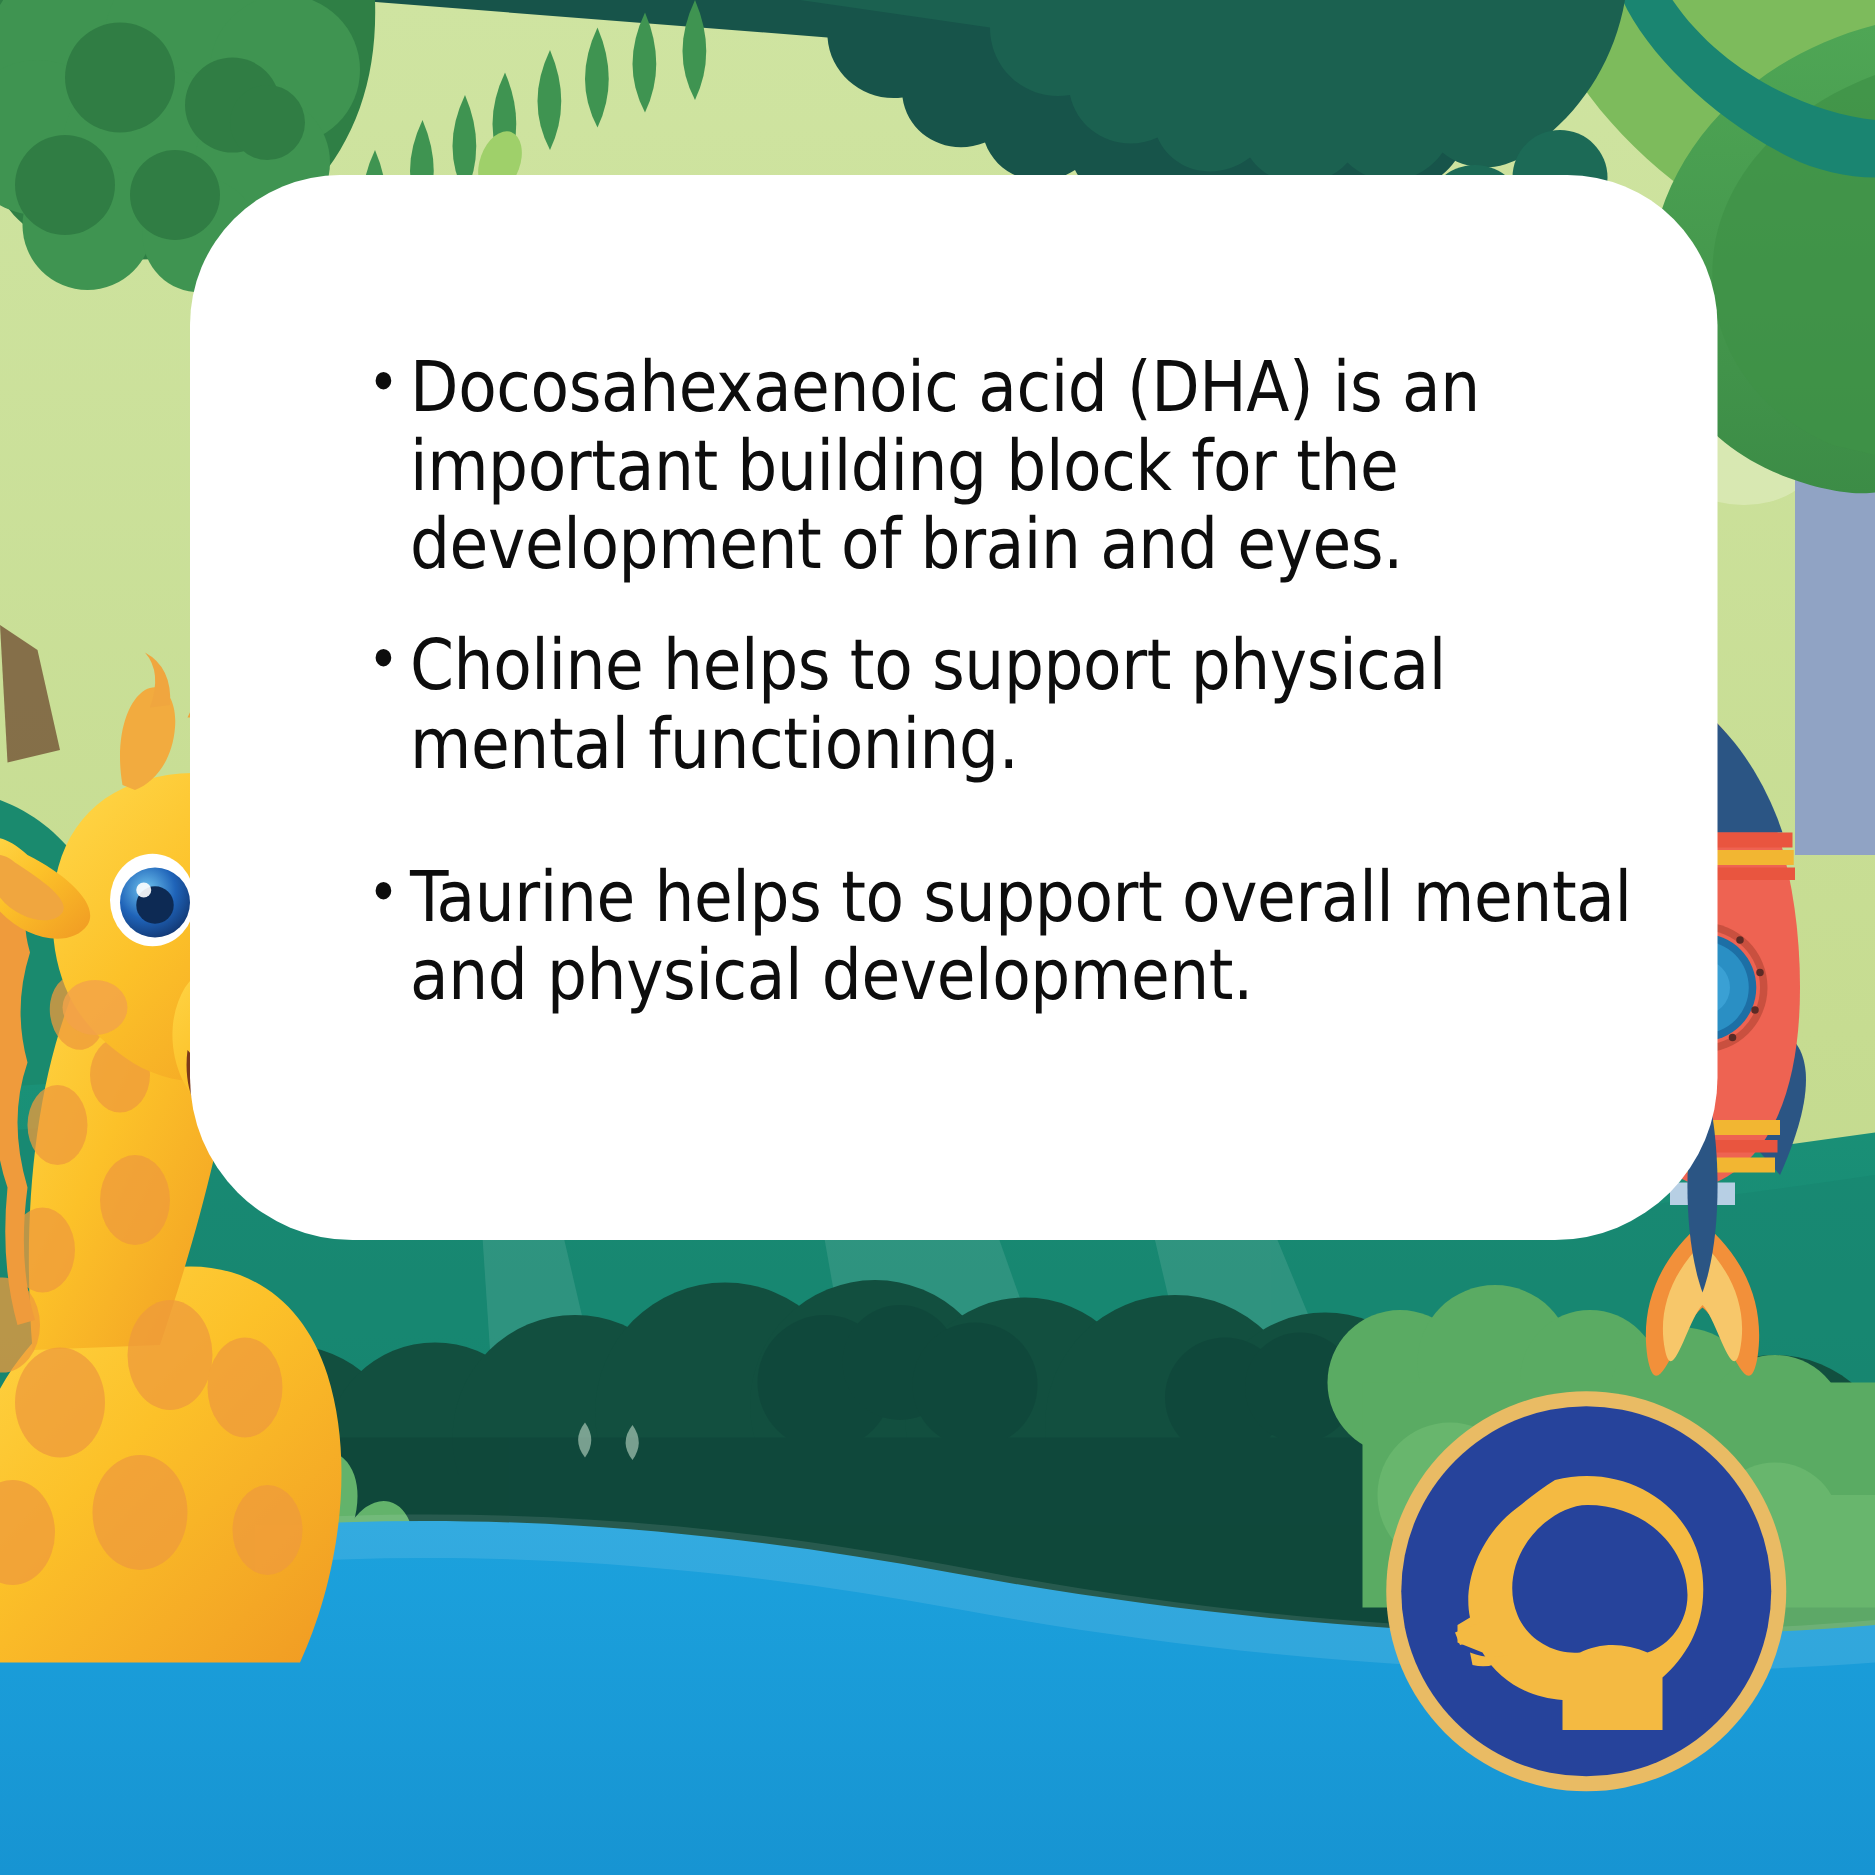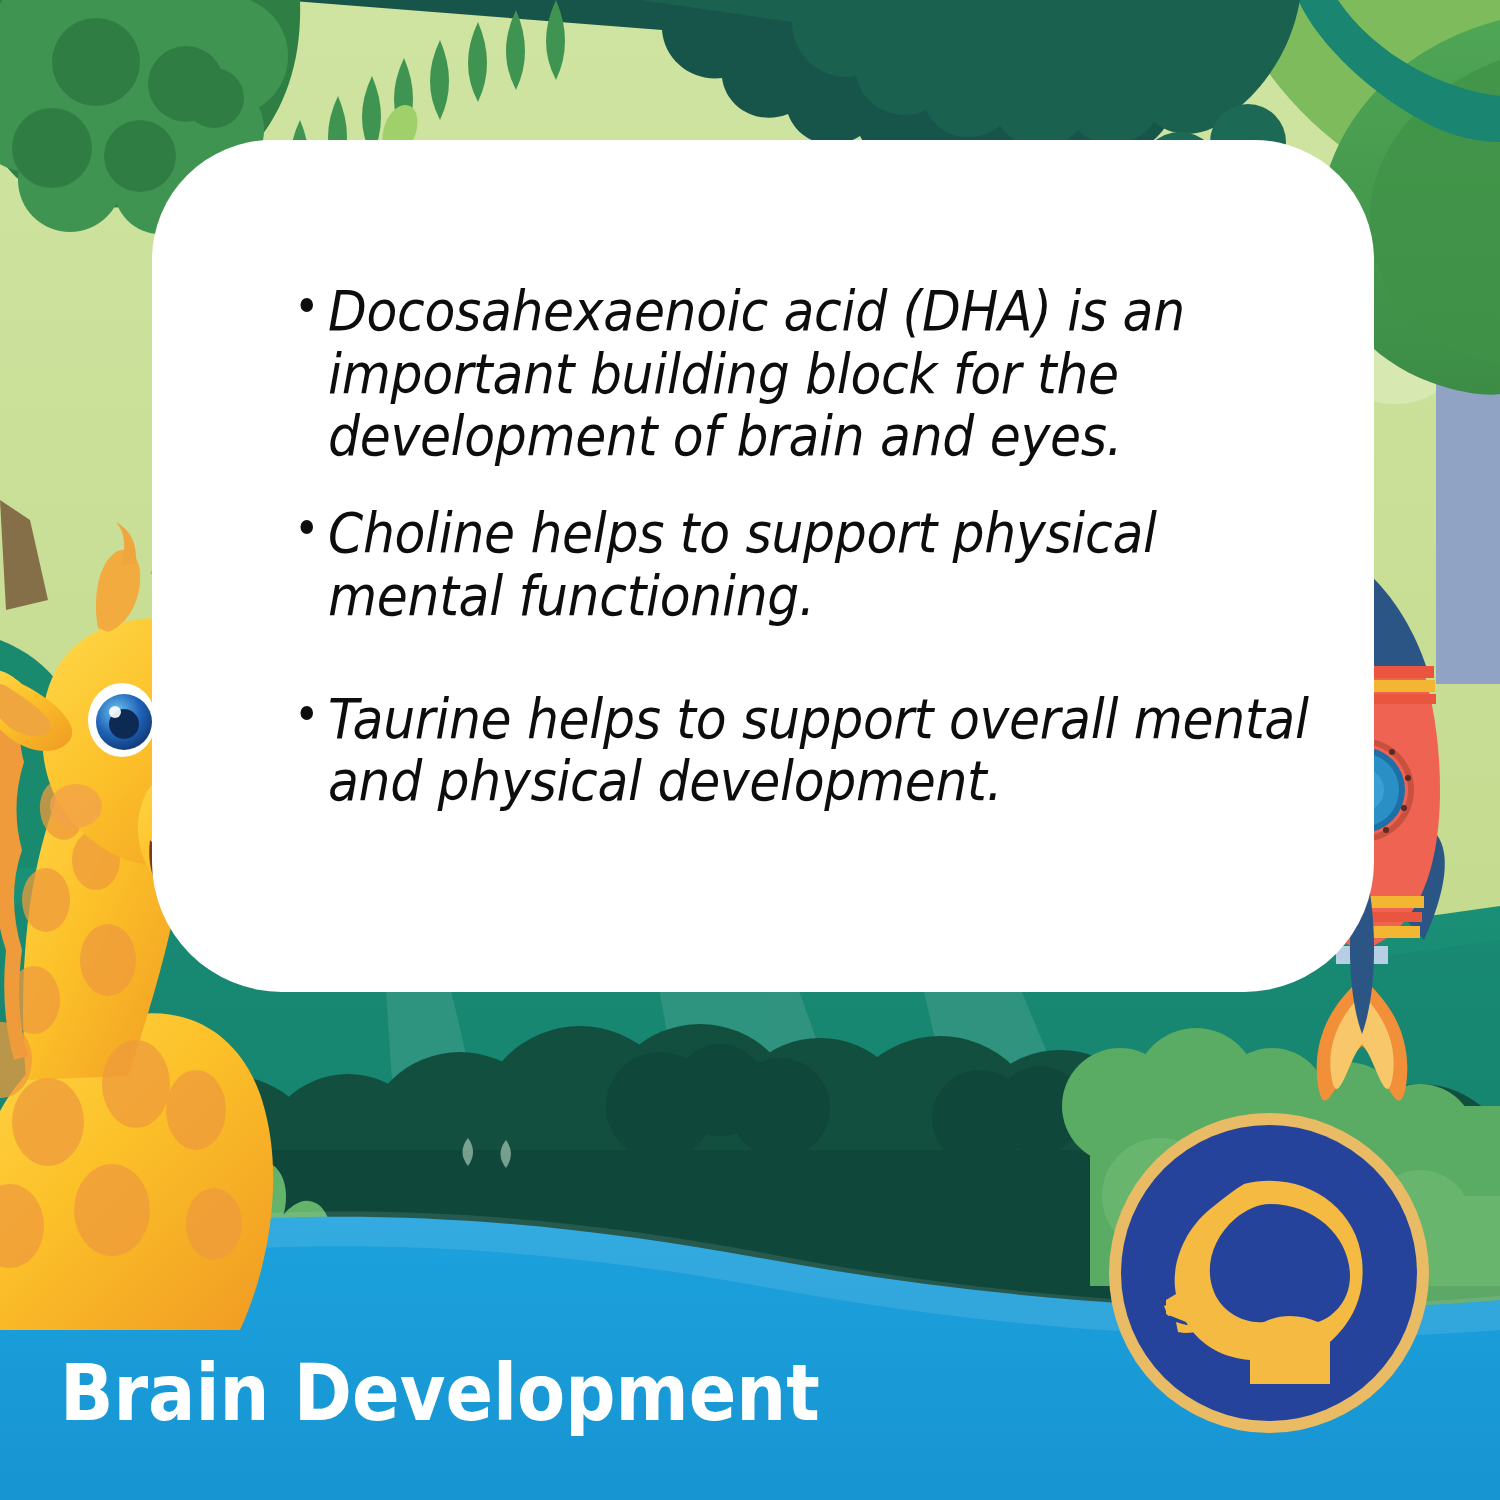--- a/index.html
+++ b/index.html
@@ -34,21 +34,21 @@
     line-height:1.12;
     letter-spacing:-0.3px;
     font-weight:400;
   }
   .bullet .dot{
     flex:0 0 auto;
     width:34px;
     font-size:48px;
     line-height:1.12;
   }
-  .bullet .txt{flex:1 1 auto;font-style:italic;}
+  .bullet .txt{flex:1 1 auto;}
   .b1{margin-bottom:34px;}
   .b2{margin-bottom:60px;}
 
   
   .title{
     position:absolute;
     left:60px; bottom:62px;
     color:#ffffff;
     font-family:"DejaVu Sans Condensed","Liberation Sans Narrow","Liberation Sans",sans-serif;
     font-size:78px;
@@ -410,21 +410,20 @@
       </div>
 
       <div class="bullet">
         <span class="dot">•</span>
         <span class="txt">Taurine helps to support overall mental and physical development.</span>
       </div>
 
     </div>
   </div>
 
-  <div class="title">Brain Development</div>
 
   <svg class="badge" viewBox="0 0 330 330">
     <circle cx="165" cy="165" r="160" fill="#e9bb64"></circle>
     <circle cx="165" cy="165" r="148" fill="#26439b"></circle>
     <path d="M140 76
              C196 62 252 96 258 152
              C262 190 246 216 226 234
              L226 276 L146 276 L146 252
              C120 250 96 238 82 214
              L62 206 L62 192 L72 186

